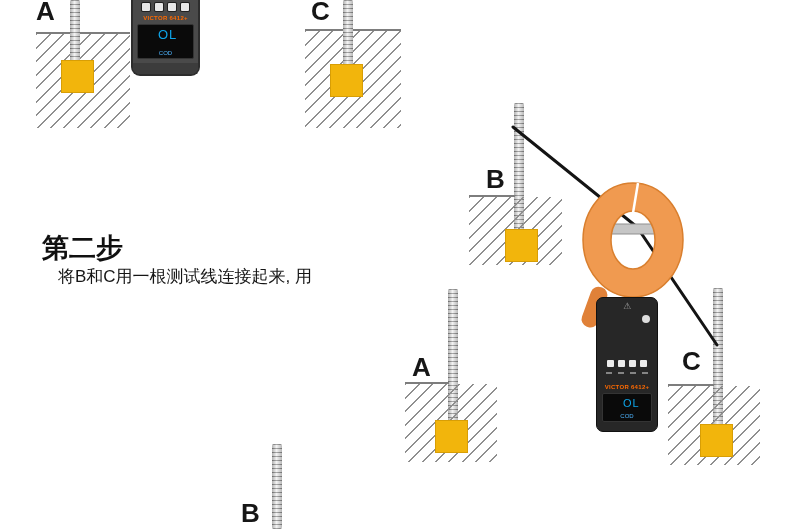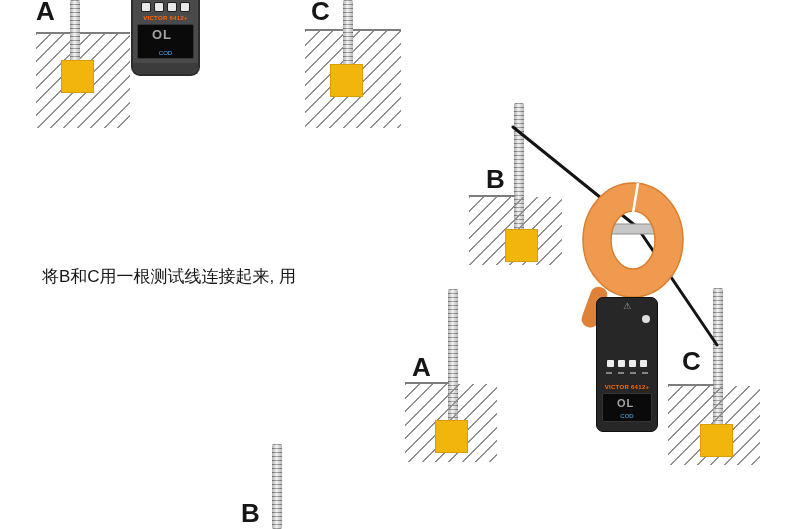--- a/index.html
+++ b/index.html
@@ -8,33 +8,33 @@
   
   .hatch{position:absolute;background:repeating-linear-gradient(135deg,#8f8f8f 0,#8f8f8f 1.4px,transparent 1.4px,transparent 9.5px);}
   .gline{position:absolute;height:2px;background:#7d7d7d;}
   .rod{position:absolute;width:10px;border-radius:2px;
        background-image:repeating-linear-gradient(180deg,rgba(40,40,40,.35) 0 1.5px,rgba(255,255,255,.30) 1.5px 4px),
                         linear-gradient(90deg,#8f8f8f,#ededed 45%,#999999);}
   .sq{position:absolute;width:33px;height:33px;background:#F2B50C;border:1px solid #D89E05;box-sizing:border-box;}
   .lbl{position:absolute;font-size:26px;font-weight:600;color:#161616;letter-spacing:.5px;}
   
   .step-heading{position:absolute;left:42px;top:230px;font-size:27px;font-weight:700;color:#101010;}
-  .step-text{position:absolute;left:42px;top:265px;font-size:17px;line-height:24px;color:#151515;}
+  .step-text{position:absolute;left:58px;top:265px;font-size:17px;line-height:24px;color:#151515;}
   
   .wire-svg,.clamp-svg{position:absolute;pointer-events:none;}
   
   .meter-mini{position:absolute;left:131px;top:0;width:69px;height:76px;background:#4a4a4a;
               border:2px solid #2d2d2d;border-top:none;border-radius:0 0 9px 9px;box-sizing:border-box;}
   .meter-mini .btnrow{position:absolute;top:3px;left:0;right:0;display:flex;justify-content:center;gap:5px;}
   .meter-mini .btnrow span{width:8px;height:8px;background:#e8e8e8;border-radius:1px;box-shadow:0 0 0 1px #1f1f1f;}
   .brand{position:absolute;left:0;right:0;text-align:center;font-size:6px;font-weight:700;color:#ff6a00;letter-spacing:.3px;white-space:nowrap;overflow:hidden;}
   .meter-mini .brand{top:15px;}
   .lcd{position:absolute;background:#0a0a0a;border:1px solid #343434;border-radius:2px;}
   .meter-mini .lcd{left:4px;right:4px;top:24px;height:33px;}
-  .lcd .main{position:absolute;left:14px;top:2px;font-size:13px;font-weight:700;color:#a3a3a3;letter-spacing:1px;}
+  .lcd .main{position:absolute;left:20px;top:2px;font-size:13px;font-weight:400;color:#0ea5e9;letter-spacing:1px;}
   .lcd .sub{position:absolute;left:0;right:0;bottom:2px;text-align:center;font-size:6px;color:#4fb5ff;}
   .meter-mini .foot{position:absolute;left:0;right:0;bottom:0;height:11px;background:#3c3c3c;border-radius:0 0 7px 7px;}
   .meter-main{position:absolute;left:596px;top:297px;width:62px;height:135px;background:#272727;
               border:1px solid #101010;border-radius:7px;box-sizing:border-box;}
   .meter-main .warn{position:absolute;top:3px;left:0;right:0;text-align:center;font-size:9px;color:#a0a0a0;}
   .meter-main .pwr{position:absolute;top:17px;right:7px;width:8px;height:8px;border-radius:50%;background:#dedede;}
   .meter-main .btnrow{position:absolute;top:62px;left:0;right:0;display:flex;justify-content:center;gap:4px;}
   .meter-main .btnrow span{width:7px;height:7px;background:#ececec;border-radius:1px;}
   .meter-main .dashrow{position:absolute;top:74px;left:0;right:0;display:flex;justify-content:center;gap:6px;}
   .meter-main .dashrow span{width:6px;height:2px;background:#858585;}
@@ -123,17 +123,18 @@
       <span></span>
     </div>
     <div class="brand">VICTOR 6412+</div>
     <div class="lcd">
       <div class="main">OL</div>
       <div class="sub">COD</div>
     </div>
     <div class="foot"></div>
   </div>
 
+  <div class="step-heading">第二步</div>
   <div class="step-text">
     <div>将B和C用一根测试线连接起来, 用</div>
   </div>
 
 </div>
 
 </body></html>

